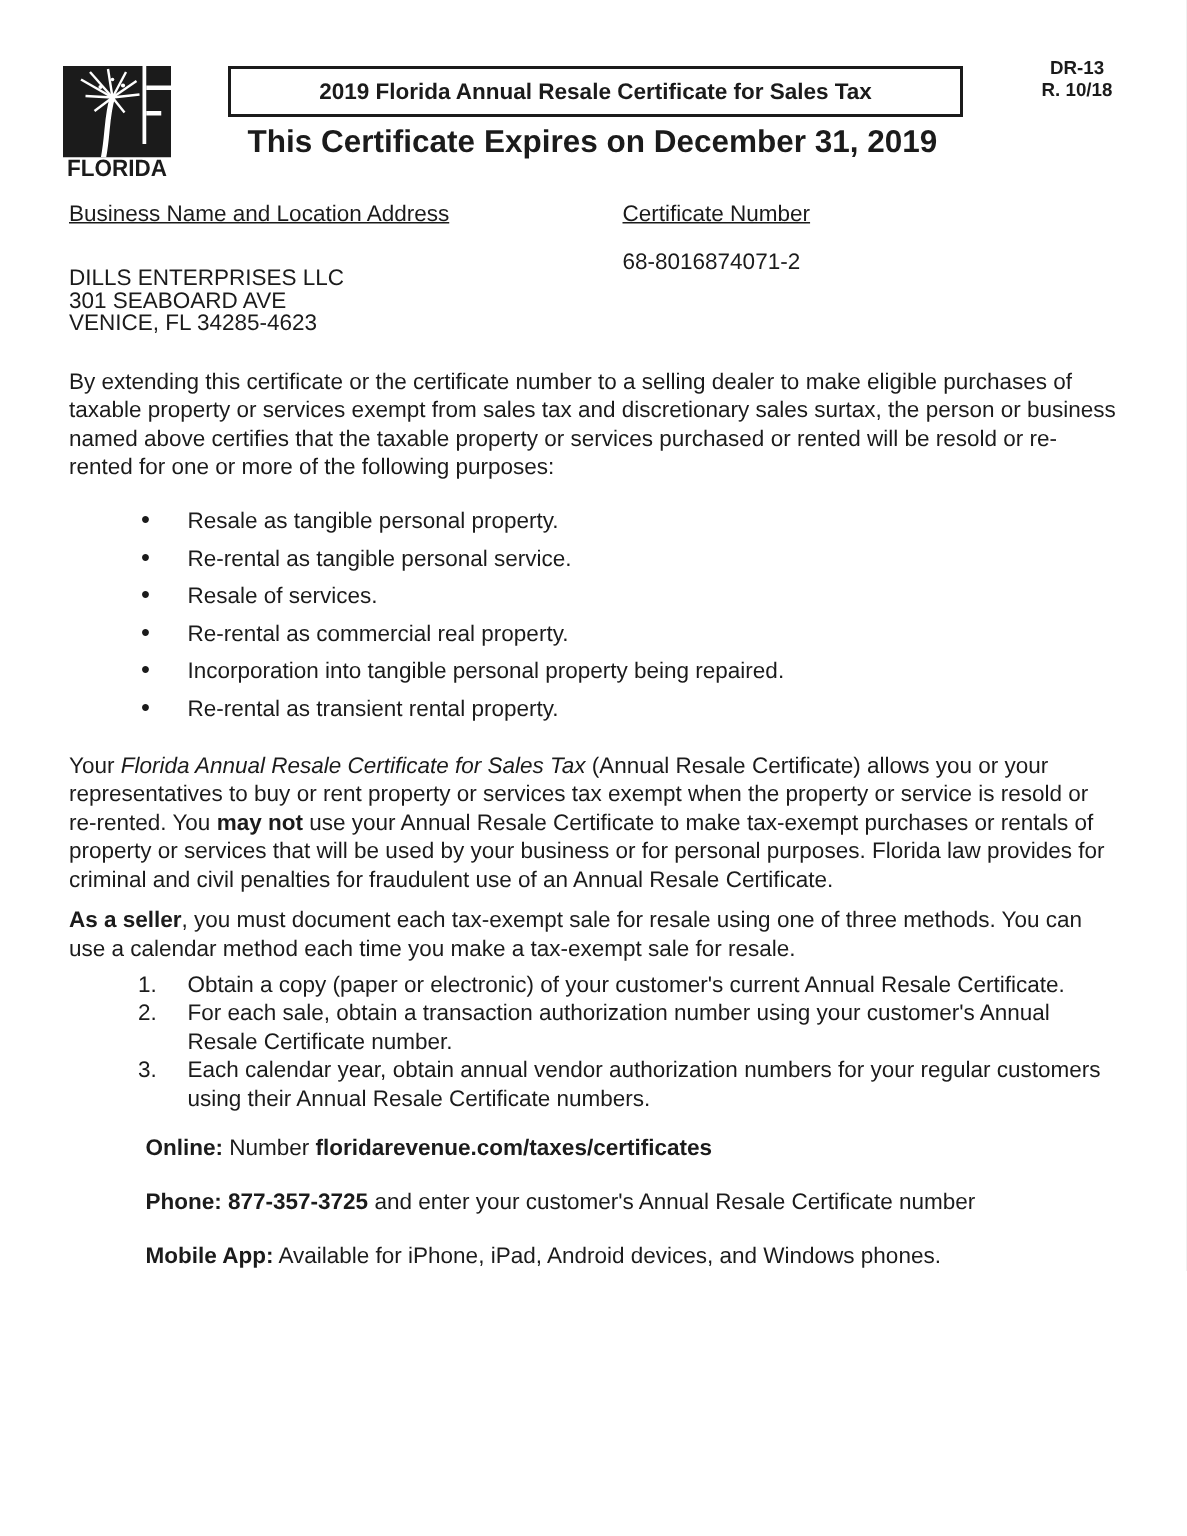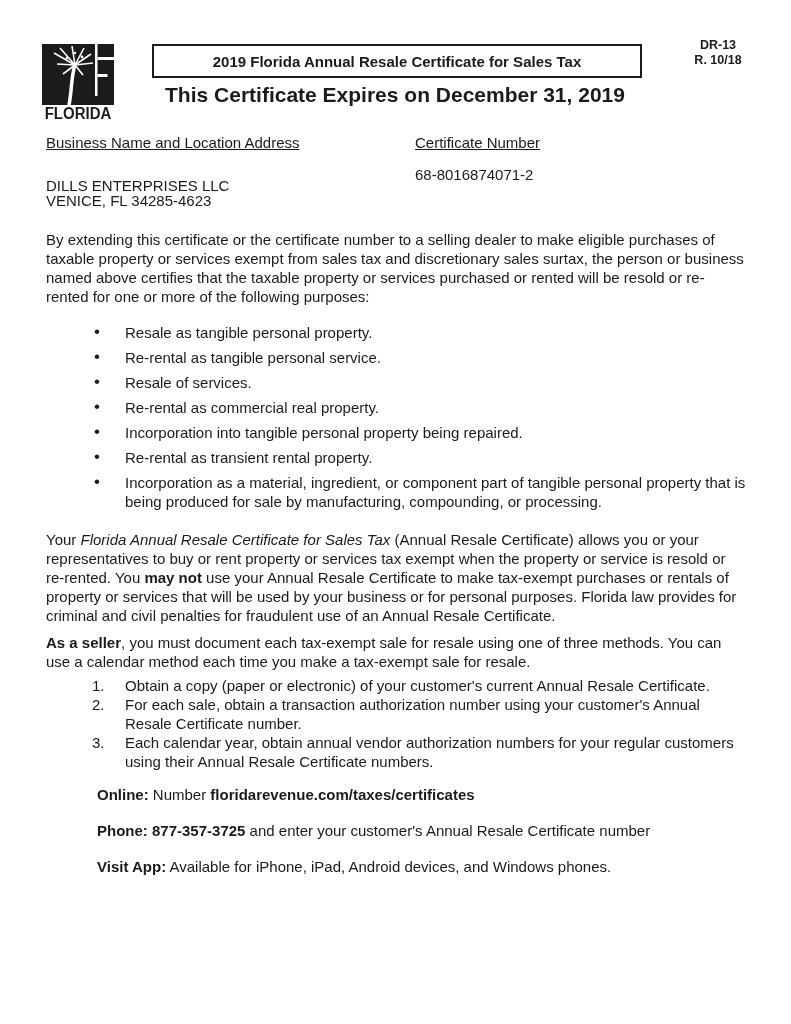--- a/index.html
+++ b/index.html
@@ -107,51 +107,51 @@
     <div>R. 10/18</div>
   </div>
 
   <div class="body">
 
     <div class="meta-row">
       <div class="meta-left">
         <div class="meta-label">Business Name and Location Address</div>
         <div class="address">
           <div>DILLS ENTERPRISES LLC</div>
+          <div>301 SEABOARD AVE</div>
           <div>VENICE, FL 34285-4623</div>
         </div>
       </div>
       <div class="meta-right">
         <div class="meta-label">Certificate Number</div>
         <div class="cert-number">68-8016874071-2</div>
       </div>
     </div>
 
     <p class="para intro">By extending this certificate or the certificate number to a selling dealer to make eligible purchases of taxable property or services exempt from sales tax and discretionary sales surtax, the person or business named above certifies that the taxable property or services purchased or rented will be resold or re-rented for one or more of the following purposes:</p>
 
     <ul class="purposes">
       <li>Resale as tangible personal property.</li>
       <li>Re-rental as tangible personal service.</li>
       <li>Resale of services.</li>
       <li>Re-rental as commercial real property.</li>
       <li>Incorporation into tangible personal property being repaired.</li>
       <li>Re-rental as transient rental property.</li>
-      <li>Incorporation as a material, ingredient, or component part of tangible personal property that is being produced for sale by manufacturing, compounding, or processing.</li>
     </ul>
 
     <p class="para usage"><span>Your </span><span class="it">Florida Annual Resale Certificate for Sales Tax</span><span> (Annual Resale Certificate) allows you or your representatives to buy or rent property or services tax exempt when the property or service is resold or re-rented. You </span><span class="b">may not</span><span> use your Annual Resale Certificate to make tax-exempt purchases or rentals of property or services that will be used by your business or for personal purposes. Florida law provides for criminal and civil penalties for fraudulent use of an Annual Resale Certificate.</span></p>
 
     <p class="para seller"><span class="b">As a seller</span><span>, you must document each tax-exempt sale for resale using one of three methods. You can use a calendar method each time you make a tax-exempt sale for resale.</span></p>
 
     <ol class="methods">
       <li>Obtain a copy (paper or electronic) of your customer's current Annual Resale Certificate.</li>
       <li>For each sale, obtain a transaction authorization number using your customer's Annual Resale Certificate number.</li>
       <li>Each calendar year, obtain annual vendor authorization numbers for your regular customers using their Annual Resale Certificate numbers.</li>
     </ol>
 
     <div class="contact">
       <div class="contact-line first"><span class="b">Online:</span><span> Number </span><span class="b">floridarevenue.com/taxes/certificates</span></div>
       <div class="contact-line"><span class="b">Phone: 877-357-3725</span><span> and enter your customer's Annual Resale Certificate number</span></div>
-      <div class="contact-line"><span class="b">Visit App:</span><span> Available for iPhone, iPad, Android devices, and Windows phones.</span></div>
+      <div class="contact-line"><span class="b">Mobile App:</span><span> Available for iPhone, iPad, Android devices, and Windows phones.</span></div>
     </div>
 
   </div>
 </div>
 
 </body></html>

